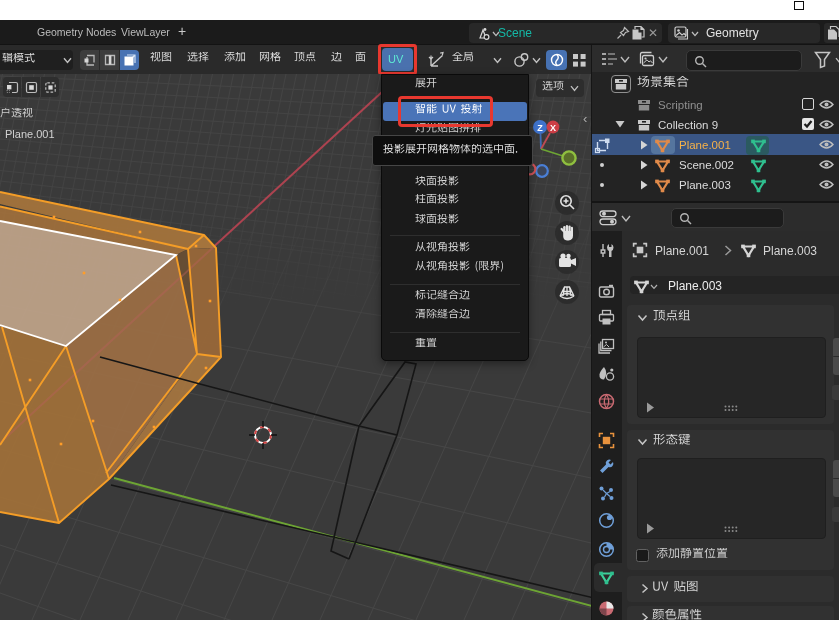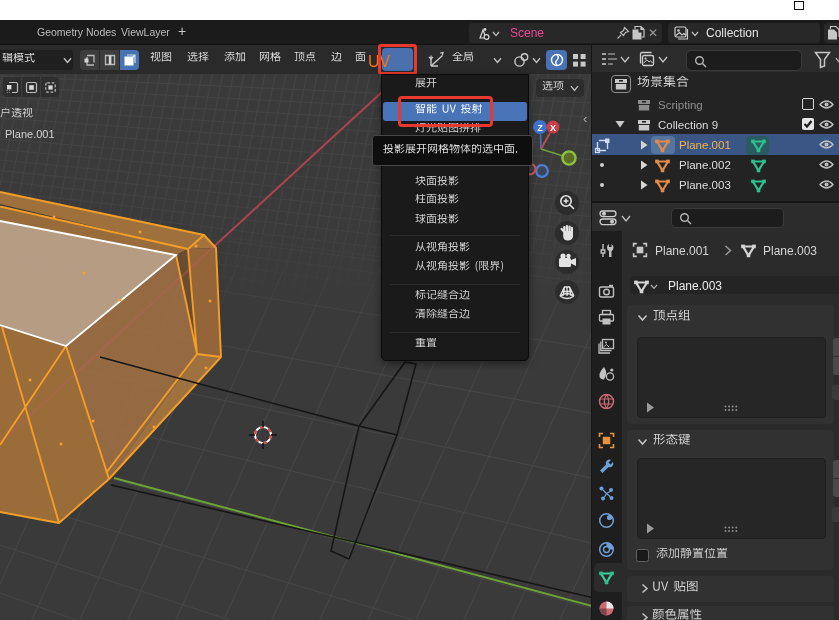--- a/index.html
+++ b/index.html
@@ -17,40 +17,40 @@
 <div class="lt" style="left:178px;top:23px;font-size:14px;color:#c8c8c8">+</div>
 <div class="ab" style="left:469px;top:23px;width:193px;height:20px;background:#282828;border-radius:4px"></div>
 <svg class="ab" style="left:476px;top:26px" width="15" height="15" viewBox="0 0 15 15">
 <path d="M4 12 L7 4 L10 12 Z" fill="none" stroke="#d8d8d8" stroke-width="1.2"></path>
 <circle cx="10.5" cy="11" r="2.4" fill="#1b1b1b" stroke="#d8d8d8" stroke-width="1.2"></circle>
 <circle cx="9" cy="3.5" r="1.4" fill="#d8d8d8"></circle>
   </svg>
 <svg class="ab" style="left:492px;top:31px" width="8" height="6" viewBox="0 0 8 6">
     <path d="M1 1 L4 4.6 L7 1" fill="none" stroke="#bdbdbd" stroke-width="1.3"></path>
   </svg>
-<div class="lt" style="left:510px;top:26px;font-size:12px;color:#ec4899">Scene</div>
+<div class="lt" style="left:498px;top:26px;font-size:12px;color:#14b8a6">Scene</div>
 <svg class="ab" style="left:616px;top:26px" width="14" height="14" viewBox="0 0 14 14">
 <path d="M8.5 1.5 L12.5 5.5 L9.5 6.5 L7.5 9.5 L4.5 6.5 L7.5 4.5 Z M5 9 L1.5 12.5" fill="none" stroke="#b9b9b9" stroke-width="1.2"></path>
   </svg>
 <svg class="ab" style="left:631px;top:25px" width="15" height="16" viewBox="0 0 15 16">
 <path d="M4 4 L4 1.5 L10 1.5 L13 4.5 L13 12 L10.5 12 M10 1.5 L10 4.5 L13 4.5" fill="none" stroke="#c6c6c6" stroke-width="1.2"></path>
 <path d="M1.5 4.5 L7.5 4.5 L10.5 7.5 L10.5 14.5 L1.5 14.5 Z M7.5 4.5 L7.5 7.5 L10.5 7.5" fill="#c6c6c6" stroke="none"></path>
   </svg>
 <div class="lt" style="left:648px;top:26px;font-size:12px;color:#9a9a9a">✕</div>
 <div class="ab" style="left:668px;top:23px;width:152px;height:20px;background:#282828;border-radius:4px"></div>
 <svg class="ab" style="left:674px;top:26px" width="15" height="14" viewBox="0 0 15 14">
 <rect x="1" y="1" width="11" height="10" rx="1.5" fill="none" stroke="#d0d0d0" stroke-width="1.2"></rect>
 <circle cx="4.5" cy="4.5" r="1.3" fill="#d0d0d0"></circle>
 <path d="M2 9.5 L5.5 6.5 L8 9 L10 7.5 L12 9.5" fill="none" stroke="#d0d0d0" stroke-width="1.1"></path>
 <path d="M13.5 3 L13.5 13 L4 13" fill="none" stroke="#d0d0d0" stroke-width="1.1"></path>
   </svg>
 <svg class="ab" style="left:691px;top:31px" width="8" height="6" viewBox="0 0 8 6">
     <path d="M1 1 L4 4.6 L7 1" fill="none" stroke="#bdbdbd" stroke-width="1.3"></path>
   </svg>
-<div class="lt" style="left:706px;top:26px;font-size:12px;color:#e2e2e2">Collection</div>
+<div class="lt" style="left:706px;top:26px;font-size:12px;color:#e2e2e2">Geometry</div>
 <div class="ab" style="left:824px;top:23px;width:15px;height:20px;background:#282828;border-radius:3px 0 0 3px"></div>
 <svg class="ab" style="left:827px;top:25px" width="14" height="16" viewBox="0 0 14 16">
 <path d="M3.5 4 L3.5 1.5 L9 1.5 L12 4.5 L12 12" fill="none" stroke="#c6c6c6" stroke-width="1.2"></path>
 <path d="M1 4.5 L7 4.5 L10 7.5 L10 14.5 L1 14.5 Z" fill="#c6c6c6"></path>
   </svg>
 <div class="ab" style="left:0;top:45px;width:591px;height:29px;background:#2a2a2a"></div>
 <div class="ab" style="left:-20px;top:50px;width:93px;height:20px;background:#1f1f1f;border-radius:4px"></div>
 <svg class="ct" style="left:2px;top:53px" width="33" height="14" viewBox="0 0 33 14" fill="#e6e6e6">
     <use href="#g8f91" transform="translate(0.0,8.5) scale(0.01100,-0.01100)"></use>
     <use href="#g6a21" transform="translate(11.0,8.5) scale(0.01100,-0.01100)"></use>
@@ -94,21 +94,21 @@
     <use href="#g9876" transform="translate(0.0,8.5) scale(0.01100,-0.01100)"></use>
     <use href="#g70b9" transform="translate(11.0,8.5) scale(0.01100,-0.01100)"></use>
   </svg>
 <svg class="ct" style="left:331px;top:52px" width="11" height="14" viewBox="0 0 11 14" fill="#dedede">
     <use href="#g8fb9" transform="translate(0.0,8.5) scale(0.01100,-0.01100)"></use>
   </svg>
 <svg class="ct" style="left:355px;top:52px" width="11" height="14" viewBox="0 0 11 14" fill="#dedede">
     <use href="#g9762" transform="translate(0.0,8.5) scale(0.01100,-0.01100)"></use>
   </svg>
 <div class="ab" style="left:382px;top:48px;width:31px;height:23px;background:#4a71ae;border-radius:4px"></div>
-<div class="lt" style="left:368px;top:53px;font-size:16px;color:#f97316">UV</div>
+<div class="lt" style="left:388px;top:53px;font-size:11px;color:#5eead4">UV</div>
 <div class="ab" style="left:378px;top:44px;width:39px;height:31px;border:3.5px solid #e8382f;border-radius:3px"></div>
 <svg class="ab" style="left:428px;top:51px" width="19" height="18" viewBox="0 0 19 18">
 <path d="M3 15 L3 8 M3 15 L10 15 M3 15 L14.5 4.5" fill="none" stroke="#c9c9c9" stroke-width="1.4"></path>
 <path d="M3 4.5 L3 7 M1 6 L3 8 L5 6" fill="none" stroke="#c9c9c9" stroke-width="1.2"></path>
 <path d="M12.2 2.2 L15 1.5 L14.3 4.3" fill="none" stroke="#c9c9c9" stroke-width="1.2"></path>
   </svg>
 <svg class="ct" style="left:452px;top:52px" width="22" height="14" viewBox="0 0 22 14" fill="#dedede">
     <use href="#g5168" transform="translate(0.0,8.5) scale(0.01100,-0.01100)"></use>
     <use href="#g5c40" transform="translate(11.0,8.5) scale(0.01100,-0.01100)"></use>
   </svg>
@@ -442,21 +442,21 @@
 <div class="ab" style="left:600px;top:163px;width:4px;height:4px;background:#cfcfcf;border-radius:50%"></div>
 <svg class="ab" style="left:640px;top:160px" width="8" height="10" viewBox="0 0 8 10">
     <path d="M1 0.5 L7.5 5 L1 9.5 Z" fill="#d5d5d5"></path>
   </svg>
 <svg class="ab" style="left:654px;top:157px" width="17" height="17" viewBox="0 0 17 17">
     <path d="M3 4.5 H14 L8.5 13.5 Z" fill="none" stroke="#e08a4a" stroke-width="2.2"></path>
     <rect x="1.2" y="2.6" width="3.6" height="3.6" fill="#e08a4a"></rect>
     <rect x="12.2" y="2.6" width="3.6" height="3.6" fill="#e08a4a"></rect>
     <rect x="6.7" y="11.6" width="3.6" height="3.6" fill="#e08a4a"></rect>
   </svg>
-<div class="lt" style="left:679px;top:159px;font-size:11.5px;color:#dcdcdc">Plane.002</div>
+<div class="lt" style="left:679px;top:159px;font-size:11.5px;color:#dcdcdc">Scene.002</div>
 <svg class="ab" style="left:750px;top:157px" width="17" height="17" viewBox="0 0 17 17">
     <path d="M3 4.5 H14 L8.5 13.5 Z" fill="none" stroke="#2fbf8e" stroke-width="2.2"></path>
     <rect x="1.2" y="2.6" width="3.6" height="3.6" fill="#2fbf8e"></rect>
     <rect x="12.2" y="2.6" width="3.6" height="3.6" fill="#2fbf8e"></rect>
     <rect x="6.7" y="11.6" width="3.6" height="3.6" fill="#2fbf8e"></rect>
   </svg>
 <svg class="ab" style="left:819px;top:158px" width="15" height="13" viewBox="0 0 15 13">
     <path d="M1 6.5 Q7.5 -0.5 14 6.5 Q7.5 13.5 1 6.5 Z" fill="none" stroke="#bdbdbd" stroke-width="1.4"></path>
     <circle cx="7.5" cy="6.5" r="2" fill="#bdbdbd"></circle>
   </svg>

